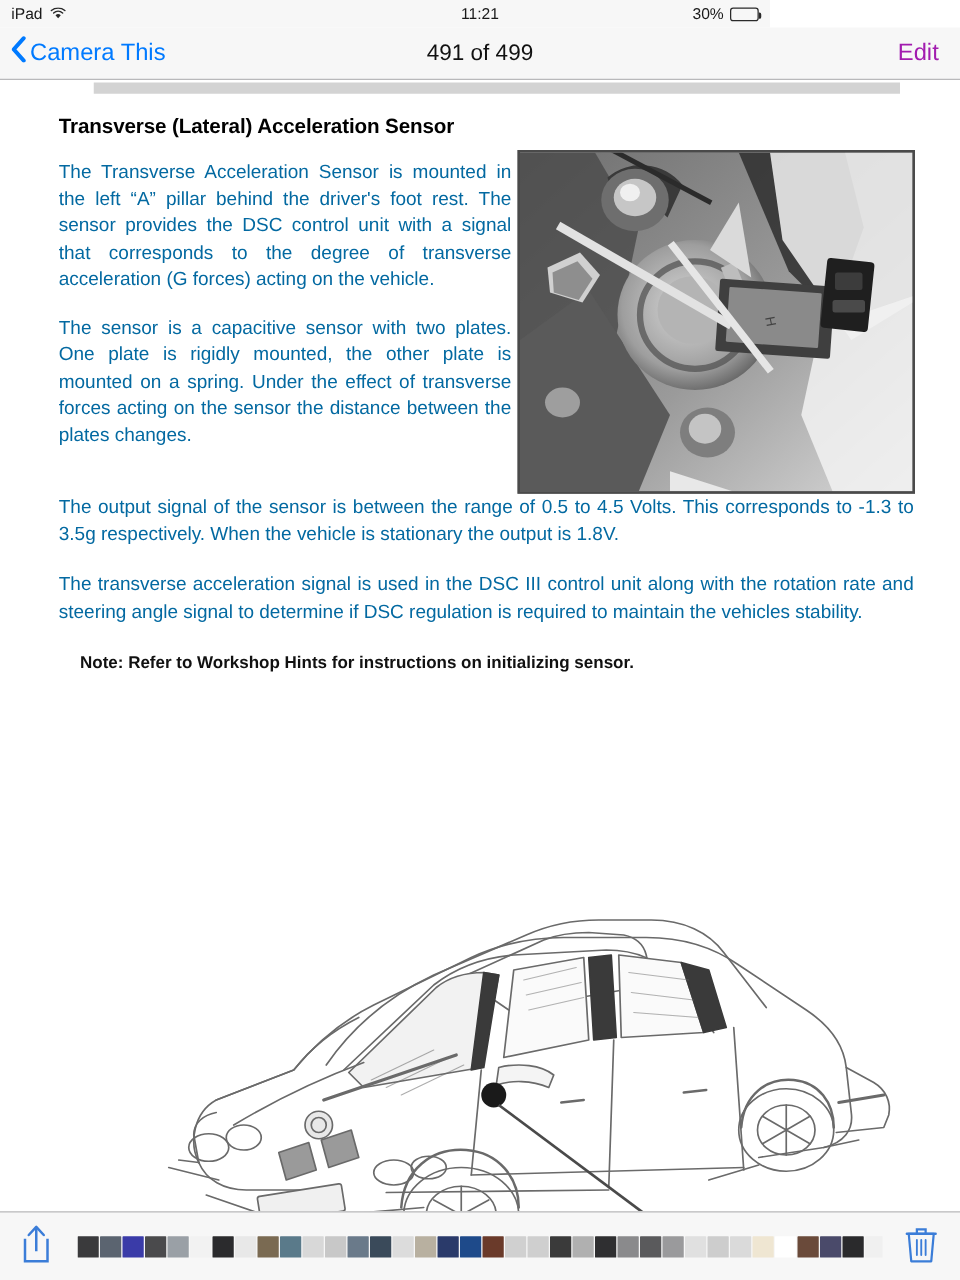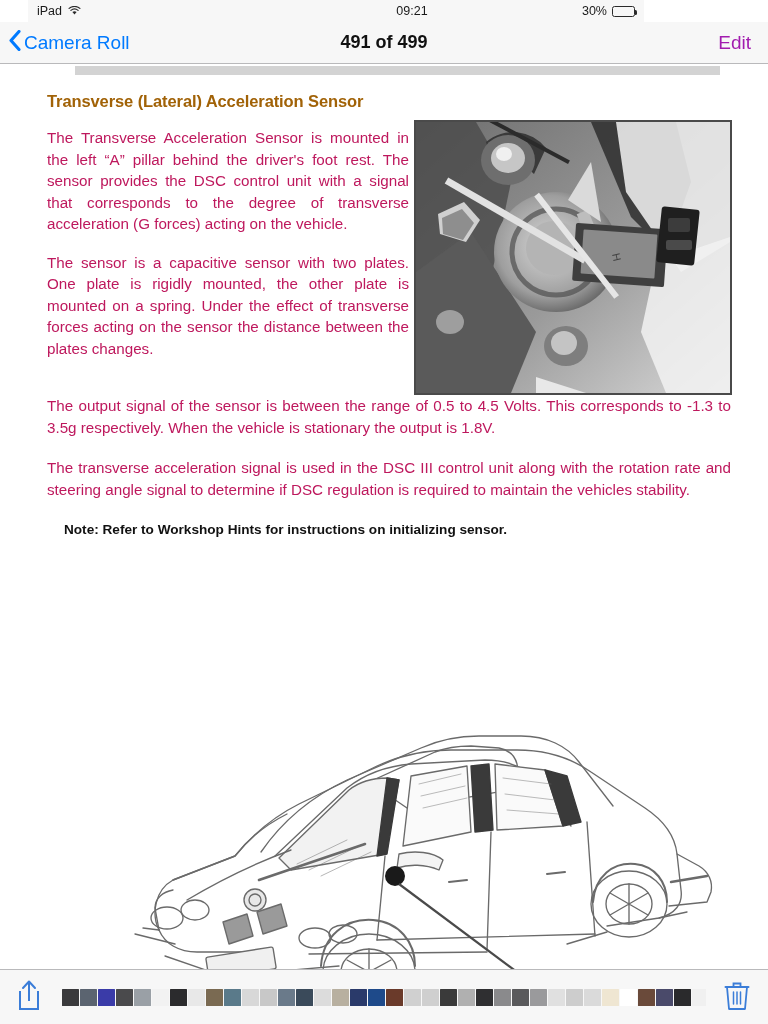--- a/index.html
+++ b/index.html
@@ -9,21 +9,21 @@
     background:#ffffff;
     -webkit-font-smoothing:antialiased;
   }
   .screen { position:relative; width:768px; height:1024px; background:#fff; }
 
   
   .statusbar {
     position:absolute; left:0; top:0; width:616px; height:22px;
     background:#f7f7f7;
     display:flex; align-items:center;
-    font-size:12.5px; color:#1a1a1a; font-weight:500;margin-left:28px;
+    font-size:12.5px; color:#1a1a1a; font-weight:500;
   }
   .sb-left { position:absolute; left:9px; display:flex; align-items:center; gap:6px; }
   .sb-center { position:absolute; left:0; width:768px; text-align:center; }
   .sb-right { position:absolute; right:9px; display:flex; align-items:center; gap:5px; }
   .wifi-icon { display:inline-block; width:13px; height:10px; position:relative; }
   .wifi-icon svg { display:block; }
   .battery {
     width:23px; height:11px; border:1.2px solid #2a2a2a; border-radius:2.5px;
     position:relative; padding:1.2px;
   }
@@ -40,45 +40,45 @@
     border-bottom:1px solid #b9b9bb;
     display:flex; align-items:center;
   }
   .nav-back {
     position:absolute; left:9px; display:flex; align-items:center; gap:3px;
     color:#007aff; font-size:19px; cursor:pointer;
   }
   .chev { display:block; }
   .nav-title {
     position:absolute; left:0; width:768px; text-align:center;
-    font-size:18px; font-weight:bold; color:#111;
+    font-size:18px; font-weight:normal; color:#111;
   }
   .nav-edit {
     position:absolute; right:17px; color:#a21caf; font-size:19px; cursor:pointer;
   }
 
   
   .page {
     position:absolute; left:0; top:64px; width:768px; height:905px;
     background:#ffffff; overflow:hidden;
   }
   .page-topbar {
     position:absolute; left:75px; top:2px; width:645px; height:9px;
     background:#d3d3d3;
   }
   .doc {
     position:absolute; left:47px; top:28px; width:684px;
   }
   .doc-title {
-    font-size:16.5px; font-weight:bold; color:#a16207; letter-spacing:-0.1px;
+    font-size:16.5px; font-weight:bold; color:#000000; letter-spacing:-0.1px;
     margin-bottom:16px;
   }
   .col-left { width:362px; }
   p.body {
-    font-size:15.2px; line-height:21.5px; color:#be185d;
+    font-size:15.2px; line-height:21.5px; color:#0369a1;
     text-align:justify; margin-bottom:17px;
   }
   p.note {
     font-size:13.6px; font-weight:bold; color:#111; margin-top:4px;margin-left:17px;
   }
   .wide { width:684px; }
 
   
   .photo {
     position:absolute; right:-1px; top:28px; width:318px; height:275px;
@@ -123,37 +123,37 @@
     <div class="sb-left">
       <span>iPad</span>
       <span class="wifi-icon">
         <svg width="13" height="10" viewBox="0 0 13 10">
           <path d="M6.5 8.6 L4.4 6.1 a3.3 3.3 0 0 1 4.2 0 Z" fill="#2a2a2a"></path>
           <path d="M2.9 4.4 a5.5 5.5 0 0 1 7.2 0" stroke="#2a2a2a" stroke-width="1.2" fill="none" stroke-linecap="round"></path>
           <path d="M1.1 2.4 a8.4 8.4 0 0 1 10.8 0" stroke="#2a2a2a" stroke-width="1.2" fill="none" stroke-linecap="round"></path>
         </svg>
       </span>
     </div>
-    <div class="sb-center">09:21</div>
+    <div class="sb-center">11:21</div>
     <div class="sb-right">
       <span>30%</span>
       <span class="battery">
         <span class="battery-fill" id="batt-fill" style="width:30%"></span>
       </span>
     </div>
   </div>
 
   <div class="navbar">
     <div class="nav-back">
       <span class="chev">
         <svg width="12" height="21" viewBox="0 0 12 21">
           <path d="M10 1.5 L2 10.5 L10 19.5" stroke="#007aff" stroke-width="3.1" fill="none" stroke-linecap="round" stroke-linejoin="round"></path>
         </svg>
       </span>
-      <span>Camera Roll</span>
+      <span>Camera This</span>
     </div>
     <div class="nav-title">491 of 499</div>
     <div class="nav-edit">Edit</div>
   </div>
 
   <div class="page">
     <div class="page-topbar"></div>
 
     <div class="doc">
 

